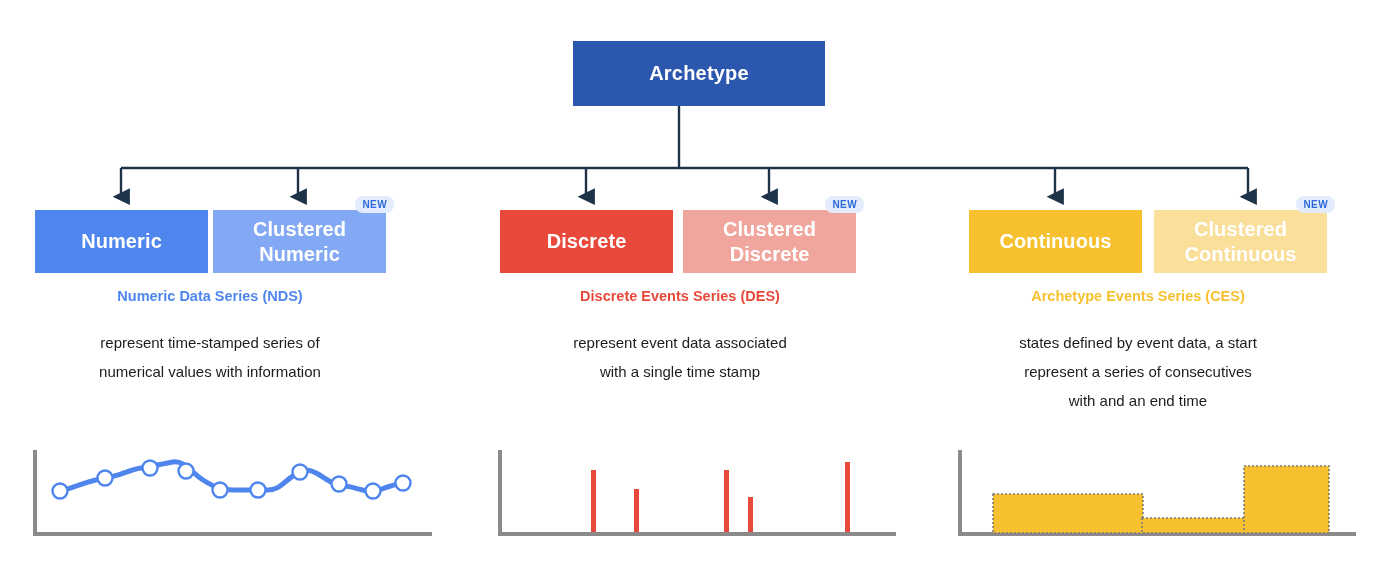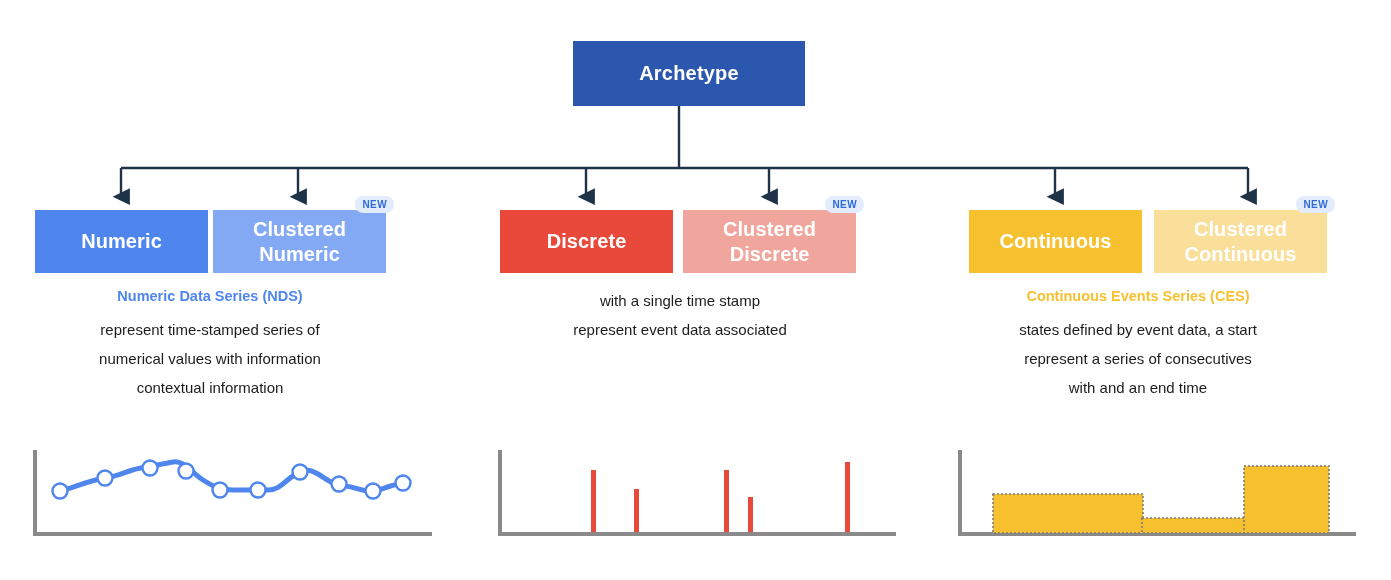--- a/index.html
+++ b/index.html
@@ -26,21 +26,21 @@
     top: 0;
     width: 1391px;
     height: 580px;
     pointer-events: none;
   }
   
   .root-box {
     position: absolute;
     left: 573px;
     top: 41px;
-    width: 232px;
+    width: 252px;
     height: 65px;
     background: #2b57ae;
     display: flex;
     align-items: center;
     justify-content: center;
   }
   .root-box .label {
     color: #ffffff;
     font-size: 20px;
     font-weight: bold;
@@ -81,21 +81,21 @@
   .group-caption {
     position: absolute;
     top: 286px;
     text-align: center;
   }
   .group-caption .series-title {
     font-size: 14.5px;
     font-weight: bold;
     line-height: 20px;
     display: block;
-    margin-bottom: 9px;
+    margin-bottom: 22px;
   }
   .group-caption .series-desc {
     font-size: 15px;
     color: #1c1c1c;
     line-height: 29px;
     display: block;
     font-weight: normal;
   }
   
   .chart {
@@ -141,21 +141,20 @@
       <span>Clustered</span><br>
       <span>Numeric</span>
     </span>
     <span class="badge-new">NEW</span>
   </div>
 
   <div class="group-caption" style="left:20px; width:380px;">
     <span class="series-title" style="color:#4e86ee;">Numeric Data Series (NDS)</span>
     <span class="series-desc">represent time-stamped series of</span>
     <span class="series-desc">numerical values with information</span>
-    <span class="series-desc">contextual information</span>
   </div>
 
   <div class="chart" style="left:28px;">
     <svg width="410" height="105" viewBox="0 0 410 105">
 
       <path d="M7,10 L7,96" stroke="#8a8a8a" stroke-width="4" fill="none" stroke-linecap="butt"></path>
       <path d="M7,94 L404,94" stroke="#8a8a8a" stroke-width="4" fill="none" stroke-linecap="butt"></path>
 
       <path d="M32,51 C45,48 62,40 77,38 C92,36 100,30 113,28
                C126,26 133,24 145,22 C156,20 163,32 175,40
@@ -183,22 +182,23 @@
 
   <div class="type-box" style="left:683px; width:173px; background:#f0a69d;">
     <span class="label">
       <span>Clustered</span><br>
       <span>Discrete</span>
     </span>
     <span class="badge-new">NEW</span>
   </div>
 
   <div class="group-caption" style="left:490px; width:380px;">
+    <span class="series-title" style="color:#e8493a;">Discrete Events Series (DES)</span>
+    <span class="series-desc">represent event data associated</span>
     <span class="series-desc">with a single time stamp</span>
-    <span class="series-desc">represent event data associated</span>
   </div>
 
   <div class="chart" style="left:492px;">
     <svg width="410" height="105" viewBox="0 0 410 105">
       <path d="M8,10 L8,96" stroke="#8a8a8a" stroke-width="4" fill="none"></path>
       <path d="M8,94 L404,94" stroke="#8a8a8a" stroke-width="4" fill="none"></path>
       <rect x="99" y="30" width="5" height="62" fill="#e8493a"></rect>
       <rect x="142" y="49" width="5" height="43" fill="#e8493a"></rect>
       <rect x="232" y="30" width="5" height="62" fill="#e8493a"></rect>
       <rect x="256" y="57" width="5" height="35" fill="#e8493a"></rect>
@@ -212,21 +212,21 @@
 
   <div class="type-box" style="left:1154px; width:173px; background:#fadf9b;">
     <span class="label">
       <span>Clustered</span><br>
       <span>Continuous</span>
     </span>
     <span class="badge-new">NEW</span>
   </div>
 
   <div class="group-caption" style="left:948px; width:380px;">
-    <span class="series-title" style="color:#f6c02f;">Continuous Events Series (CES)</span>
+    <span class="series-title" style="color:#f6c02f;">Archetype Events Series (CES)</span>
     <span class="series-desc">states defined by event data, a start</span>
     <span class="series-desc">represent a series of consecutives</span>
     <span class="series-desc">with and an end time</span>
   </div>
 
   <div class="chart" style="left:952px;">
     <svg width="410" height="105" viewBox="0 0 410 105">
       <path d="M8,10 L8,96" stroke="#8a8a8a" stroke-width="4" fill="none"></path>
       <path d="M8,94 L404,94" stroke="#8a8a8a" stroke-width="4" fill="none"></path>
       <rect x="41" y="54" width="150" height="39" fill="#f6c02f" stroke="#7b7b7b" stroke-width="1.6" stroke-dasharray="2 2"></rect>

